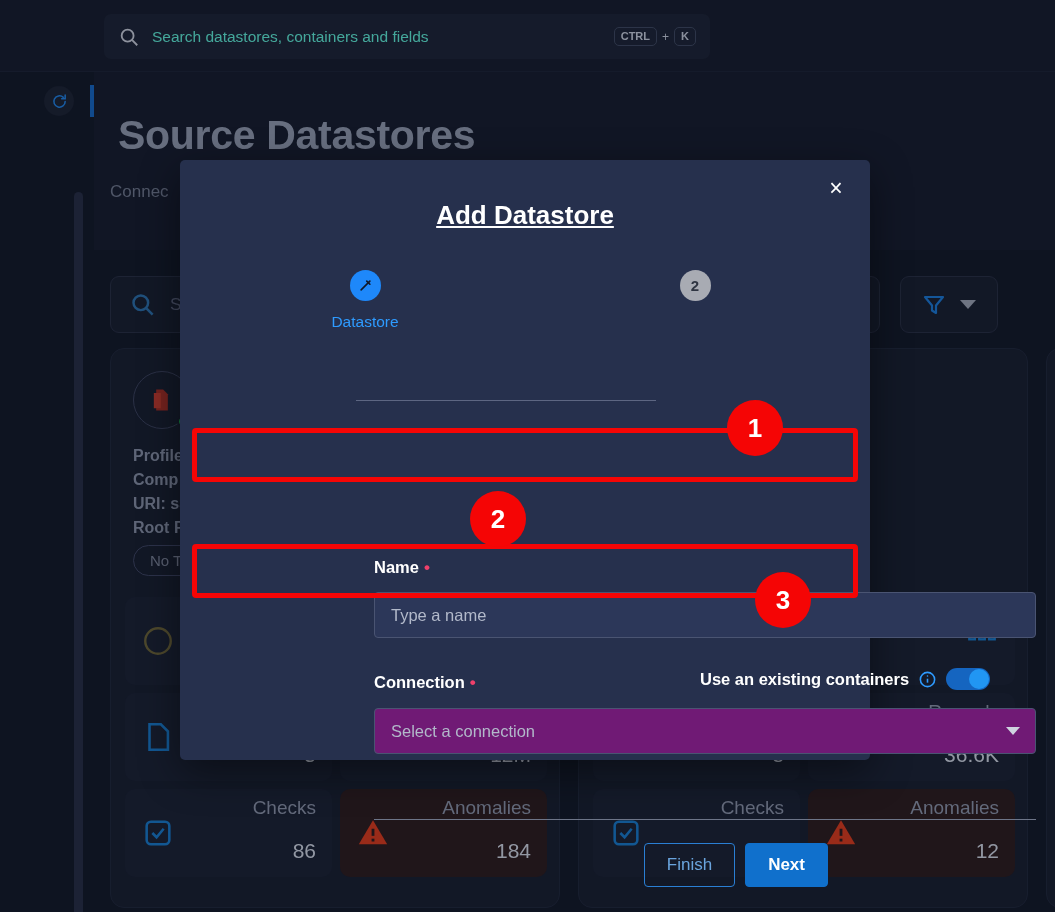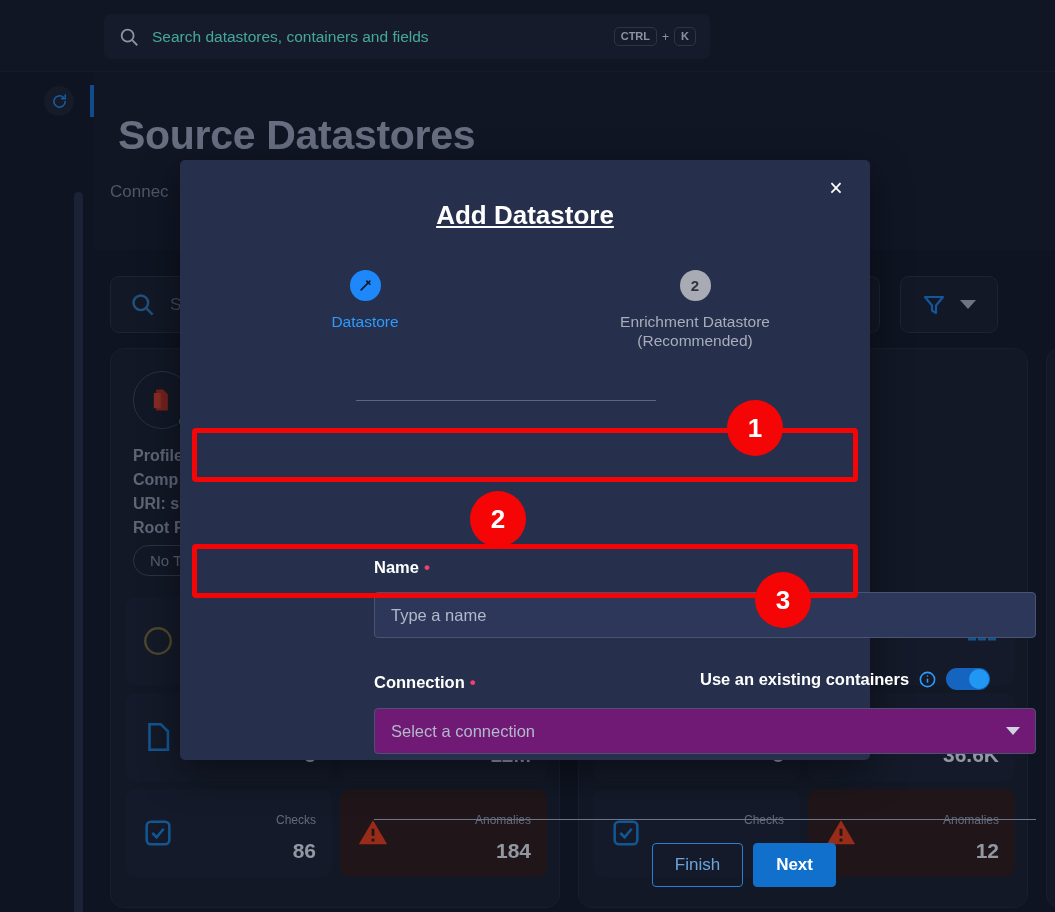--- a/index.html
+++ b/index.html
@@ -129,22 +129,22 @@
     position: absolute; left: 14px; top: 248px; width: 422px;
     display: grid; grid-template-columns: 1fr 1fr; gap: 8px;
   }
   .stat {
     height: 88px; background: #192032; border-radius: 10px;
     display: flex; align-items: center; padding: 0 16px; position: relative;
   }
   .stat.single { grid-column: 1 / -1; }
   .stat.anom { background: #2a1a1c; }
   .stat .sv { position: absolute; right: 16px; bottom: 14px; text-align: right; }
-  .stat .lbl { font-size: 12px; color: #8a92a6; display: block; margin-top: 20px; }
-  .stat .num { font-size: 21px; font-weight: bold; color: #cdd3df; display: block; margin-top: 12px; }
+  .stat .lbl { font-size: 19px; color: #8a92a6; display: block; margin-top: 20px; }
+  .stat .num { font-size: 21px; font-weight: normal; color: #cdd3df; display: block; margin-top: 20px; }
   .stat .ico { width: 34px; height: 34px; }
 
   
   .dim { position: absolute; inset: 0; background: rgba(9,13,24,0.30); }
 
   
   .modal {
     position: absolute; left: 180px; top: 160px; width: 690px; height: 600px;
     background: #26304d; border-radius: 5px;
     box-shadow: 0 12px 40px rgba(0,0,0,0.45);
@@ -222,21 +222,21 @@
     border-radius: 50%; background: #2196f3;
   }
 
   .modal-divider {
     position: absolute; left: 194px; top: 659px; width: 662px; height: 1px; background: #6a melted;
     background: #6b melted;
   }
   .modal-divider { background: #6d7punc; background: #6d7588; }
 
   .modal-actions {
-    position: absolute; right: 34px; top: 683px; display: flex; gap: 10px;
+    position: absolute; right: 42px; top: 683px; display: flex; gap: 10px;
   }
   .btn {
     height: 44px; border-radius: 4px; font-size: 17px; cursor: pointer;
     font-family: "Liberation Sans", sans-serif; padding: 0 22px;
   }
   .btn-finish { background: transparent; border: 1px solid #2a7fd4; color: #6aa4dd; }
   .btn-next { background: #1070cc; border: 1px solid #1070cc; color: #ffffff; font-weight: bold; }
 
   
   .anno { position: absolute; border: 5px solid #f50505; border-radius: 4px; pointer-events: none; }
@@ -462,24 +462,20 @@
         <div class="step-circle active">
           <svg width="15" height="15" viewBox="0 0 24 24" fill="none" stroke="#101828" stroke-width="2.6" stroke-linecap="round">
               <path d="M5 19 19 5"></path>
               <path d="M14 5l5 5"></path>
             </svg>
         </div>
         <div class="step-label active">Datastore</div>
       </div>
       <div class="step step-2">
         <div class="step-circle idle">2</div>
-        <div class="step-label idle">
-          <span>Enrichment Datastore</span>
-          <span class="step-sub">(Recommended)</span>
-        </div>
       </div>
     </div>
 
     <div class="field-label name-label">
       <span>Name</span><span class="req-dot">•</span>
     </div>
     <input class="tf tf-name" type="text" value="" placeholder="Type a name" style="">
 
     <div class="field-label conn-label">
       <span>Connection</span><span class="req-dot">•</span>

